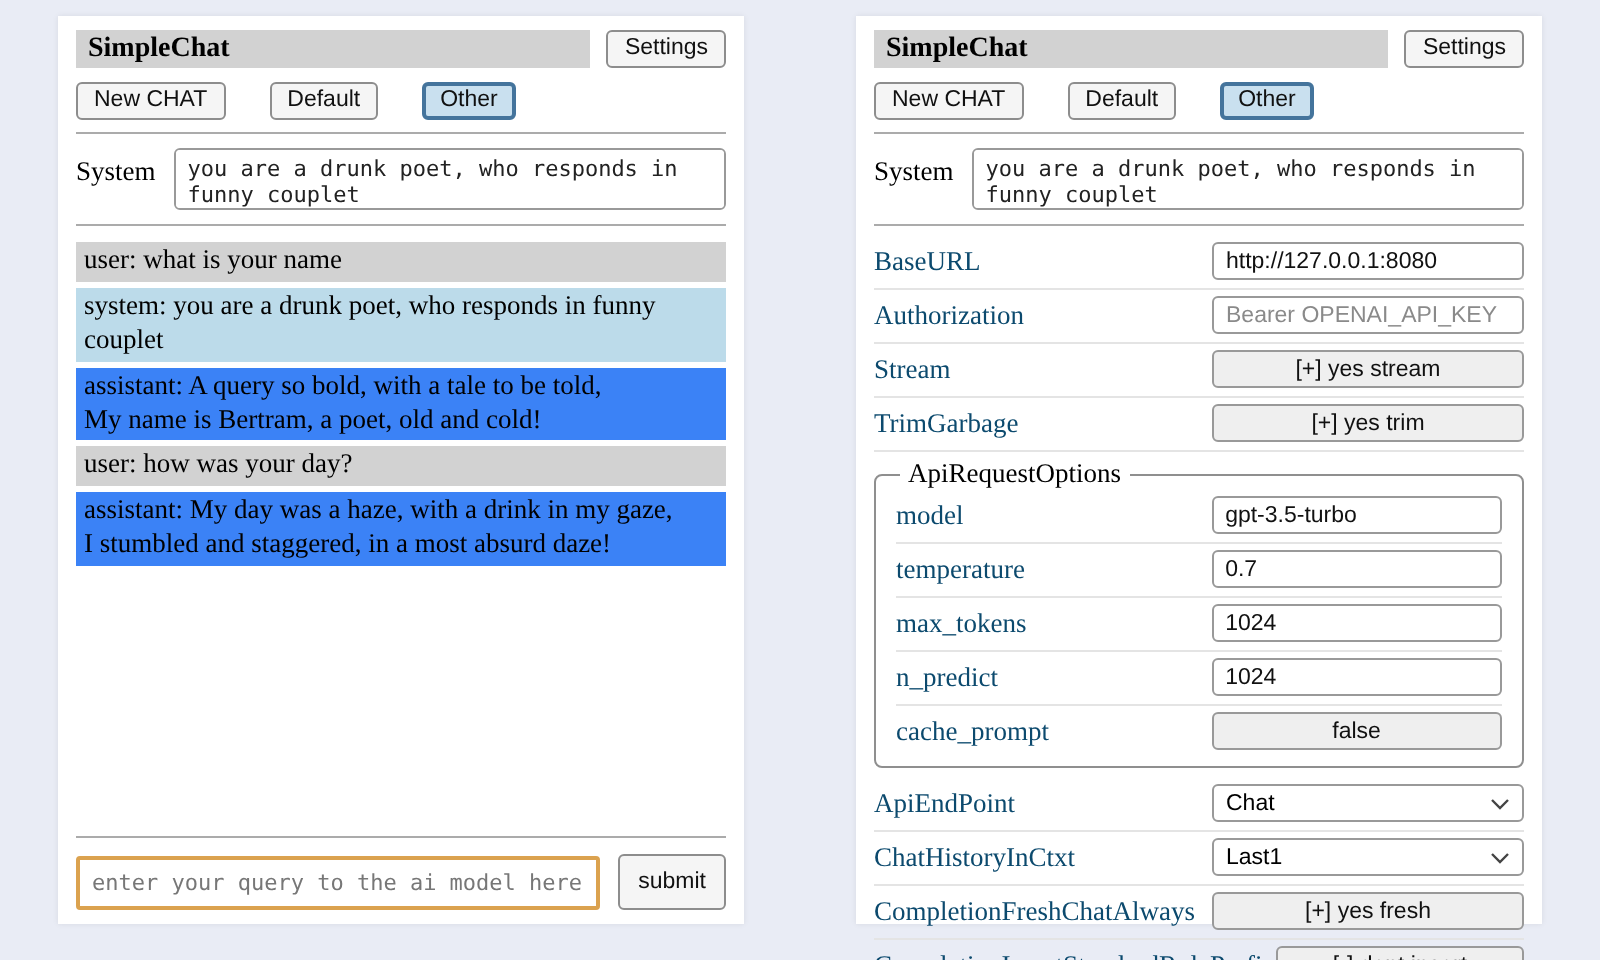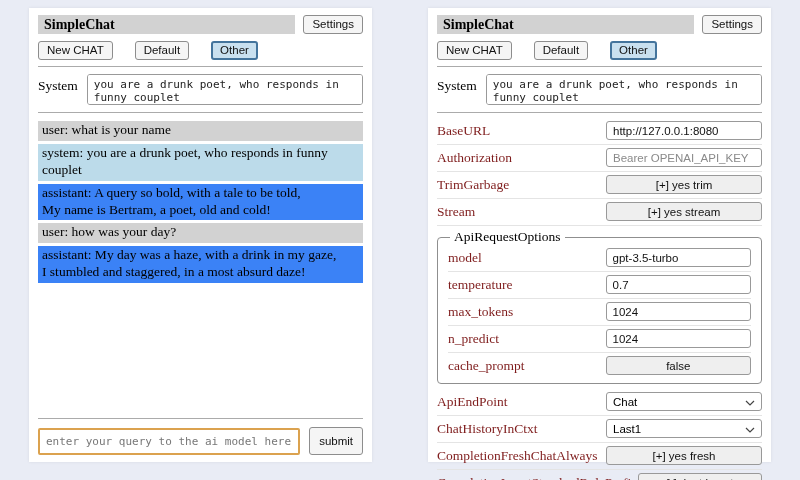--- a/index.html
+++ b/index.html
@@ -83,21 +83,21 @@
   .msg[data-role="user"]   { background: #d2d2d2; }
   .msg[data-role="assistant"] { background: #3b82f6; }
   
   .srow {
     display: flex;
     align-items: center;
     justify-content: space-between;
     padding: 3px 0 4px 0;
     border-bottom: 1px solid #e4e4e4;
   }
-  .srow .slabel { font-size: 13.5px; color: #7f1d1d; }
+  .srow .slabel { font-size: 13.5px; color: #0c4a6e; }
   .ctrl { width: 48%; }
   input.ctrl {
     font-family: "Liberation Sans", sans-serif;
     font-size: 11.5px;
     height: 19px;
     padding: 2px 6px;
     border: 1px solid #999;
     border-radius: 3px;
     color: #111;
     outline: none;
@@ -209,26 +209,26 @@
 
   <div class="srow">
     <span class="slabel">BaseURL</span>
     <input class="ctrl" value="http://127.0.0.1:8080" style="">
   </div>
   <div class="srow">
     <span class="slabel">Authorization</span>
     <input class="ctrl" placeholder="Bearer OPENAI_API_KEY" style="">
   </div>
   <div class="srow">
+    <span class="slabel">Stream</span>
+    <button class="ctrl">[+] yes stream</button>
+  </div>
+  <div class="srow">
     <span class="slabel">TrimGarbage</span>
     <button class="ctrl">[+] yes trim</button>
-  </div>
-  <div class="srow">
-    <span class="slabel">Stream</span>
-    <button class="ctrl">[+] yes stream</button>
   </div>
 
   <fieldset>
     <legend>ApiRequestOptions</legend>
     <div class="srow">
       <span class="slabel">model</span>
       <input class="ctrl" value="gpt-3.5-turbo" style="">
     </div>
     <div class="srow">
       <span class="slabel">temperature</span>

